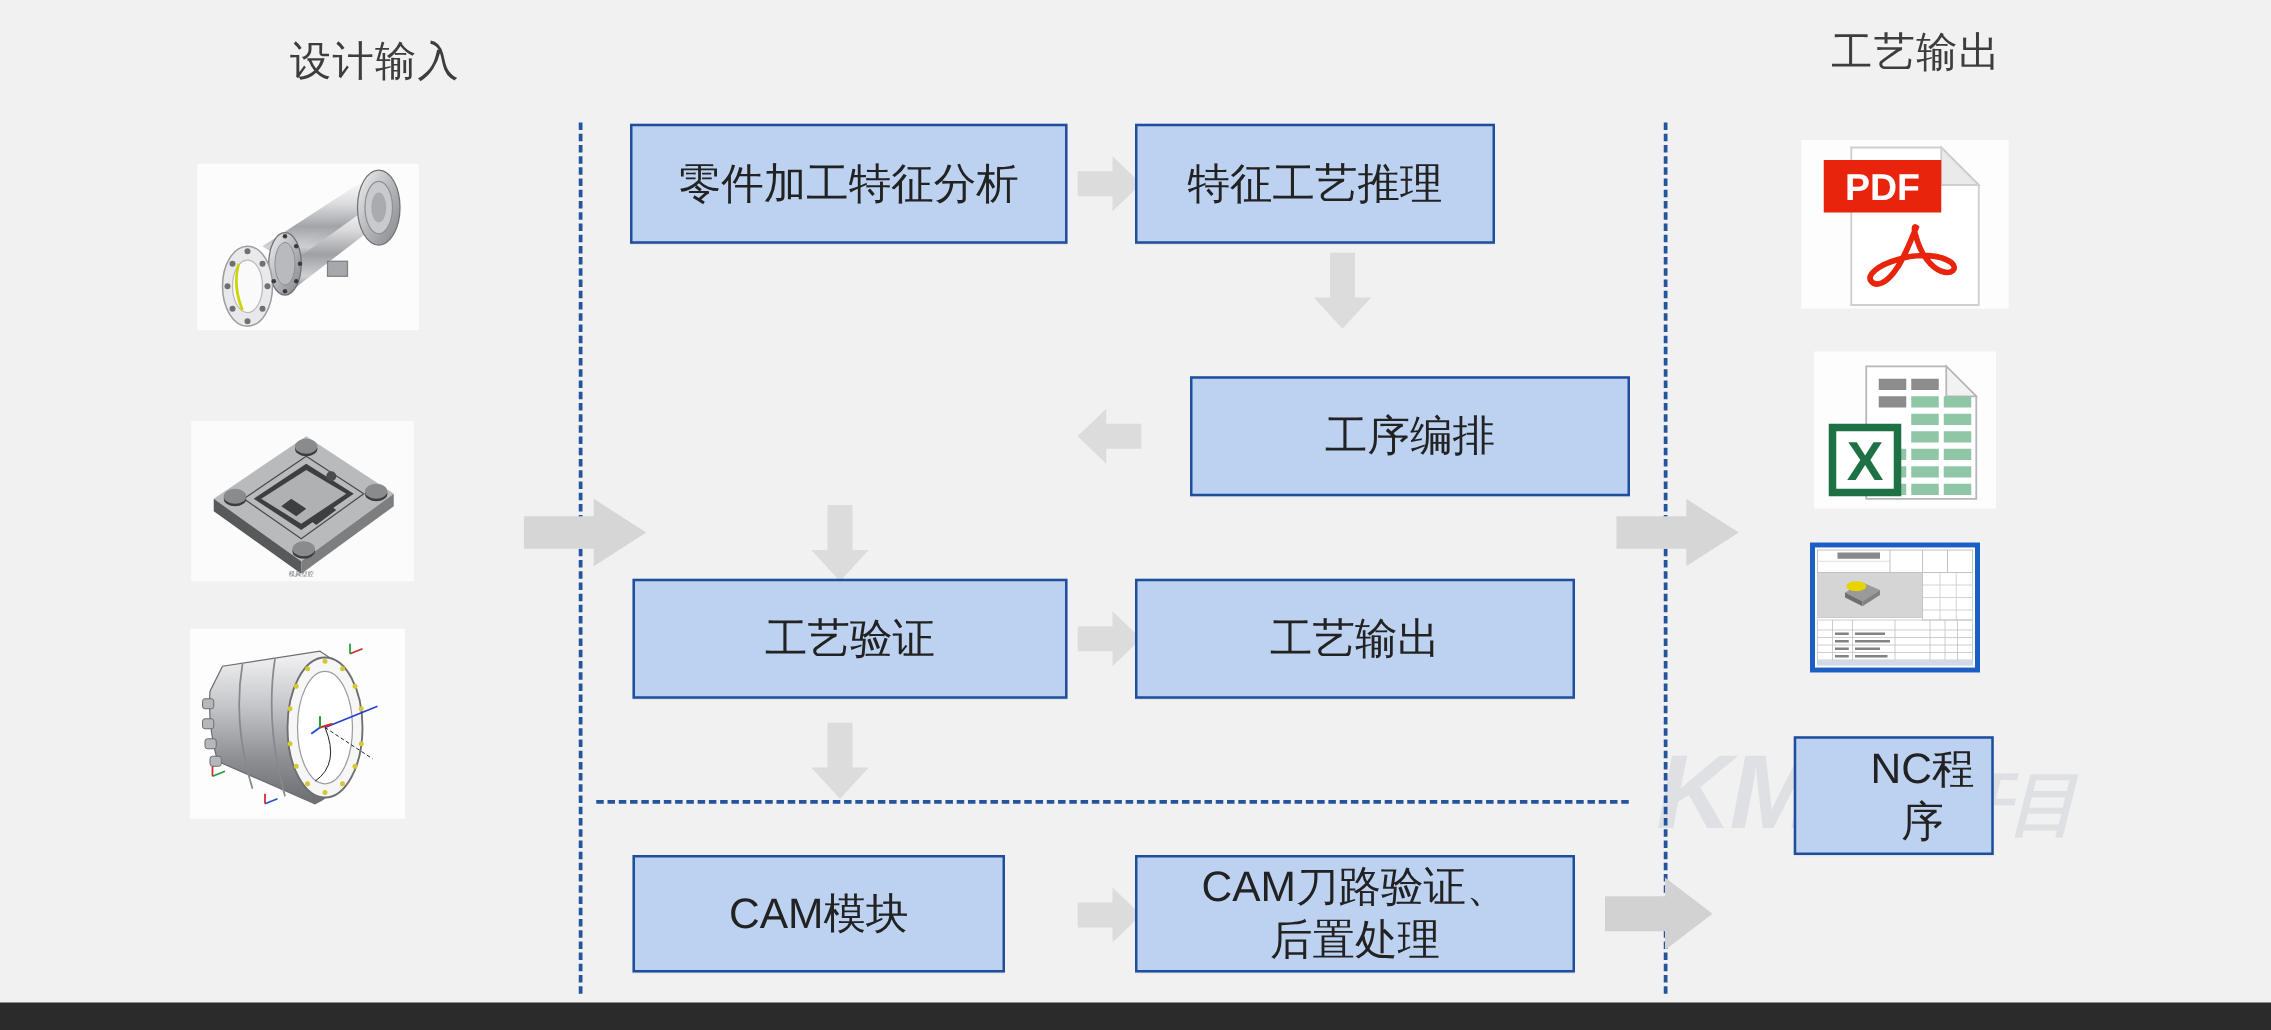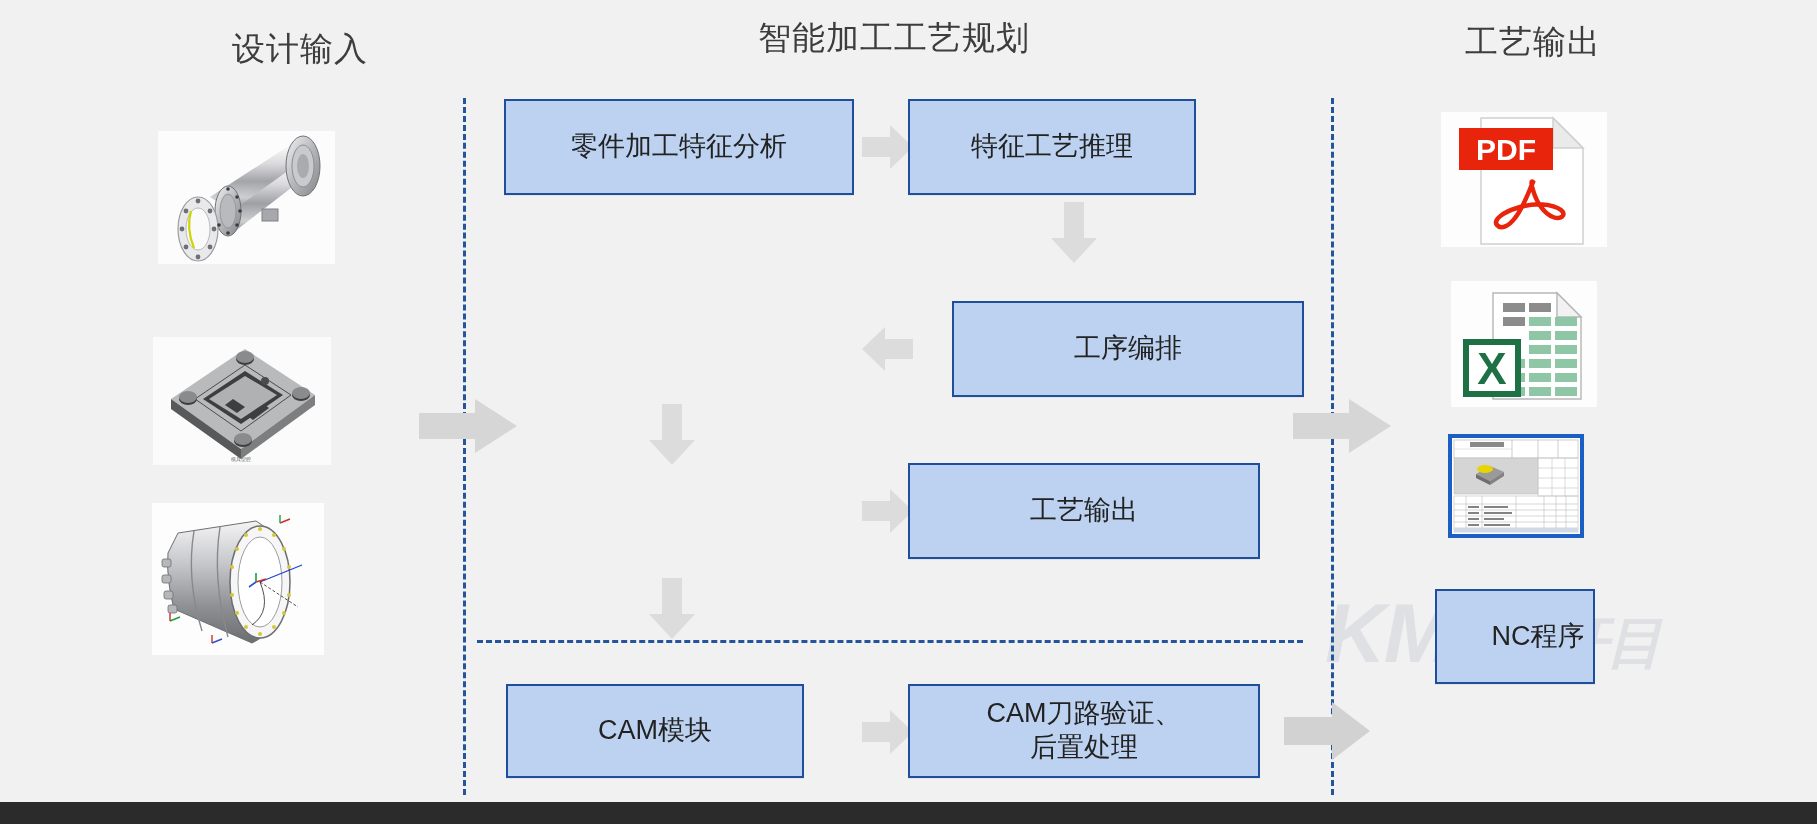--- a/index.html
+++ b/index.html
@@ -47,21 +47,21 @@
   }
   #hline-cam { left:477px; top:640px; width:826px; }
 
   
   .pbox {
     position:absolute;
     background:#bcd2f0;
     border:2px solid #1f4e9c;
     display:flex; align-items:center; justify-content:center;
     text-align:center;
-    font-size:27px; color:#222; line-height:1.25;
+    font-size:34px; color:#222; line-height:1.25;
     box-shadow:0 1px 0 rgba(0,0,0,0.05);
   }
 
   
   .arrow { position:absolute; }
   .arrow svg { display:block; }
 
   
   .thumb { position:absolute; background:#fdfdfd; overflow:hidden; }
   .thumb svg { display:block; }
@@ -78,21 +78,20 @@
 </head>
 <body>
 
 <div id="root">
 
   <div class="watermark">
     <span>KM</span><span class="wm-small">Soft开目</span>
   </div>
 
   <div class="col-title" id="title-input">设计输入</div>
-  <div class="col-title" id="title-center">智能加工工艺规划</div>
   <div class="col-title" id="title-output">工艺输出</div>
 
   <div class="vline" id="vline-left"></div>
   <div class="vline" id="vline-right"></div>
   <div class="hline" id="hline-cam"></div>
 
   <div class="thumb" style="left:158px; top:131px; width:177px; height:133px;">
     <svg width="177" height="133" viewBox="0 0 177 133">
       <rect width="177" height="133" fill="#fcfcfc"></rect>
       <defs>
@@ -272,20 +271,23 @@
   <div class="pbox" style="left:952px; top:301px; width:352px; height:96px;">
     <span>工序编排</span>
   </div>
 
   <div class="arrow" style="left:648px; top:404px;">
     <svg width="48" height="62" viewBox="0 0 48 62">
       <polygon points="14,0 34,0 34,36 47,36 24,61 1,36 14,36" fill="#dcdcdc"></polygon>
     </svg>
   </div>
 
+  <div class="pbox" style="left:506px; top:463px; width:348px; height:96px;">
+    <span>工艺验证</span>
+  </div>
   <div class="arrow" style="left:862px; top:488px;">
     <svg width="52" height="46" viewBox="0 0 52 46">
       <polygon points="0,13 28,13 28,1 51,23 28,45 28,33 0,33" fill="#dcdcdc"></polygon>
     </svg>
   </div>
   <div class="pbox" style="left:908px; top:463px; width:352px; height:96px;">
     <span>工艺输出</span>
   </div>
 
   <div class="arrow" style="left:648px; top:578px;">

